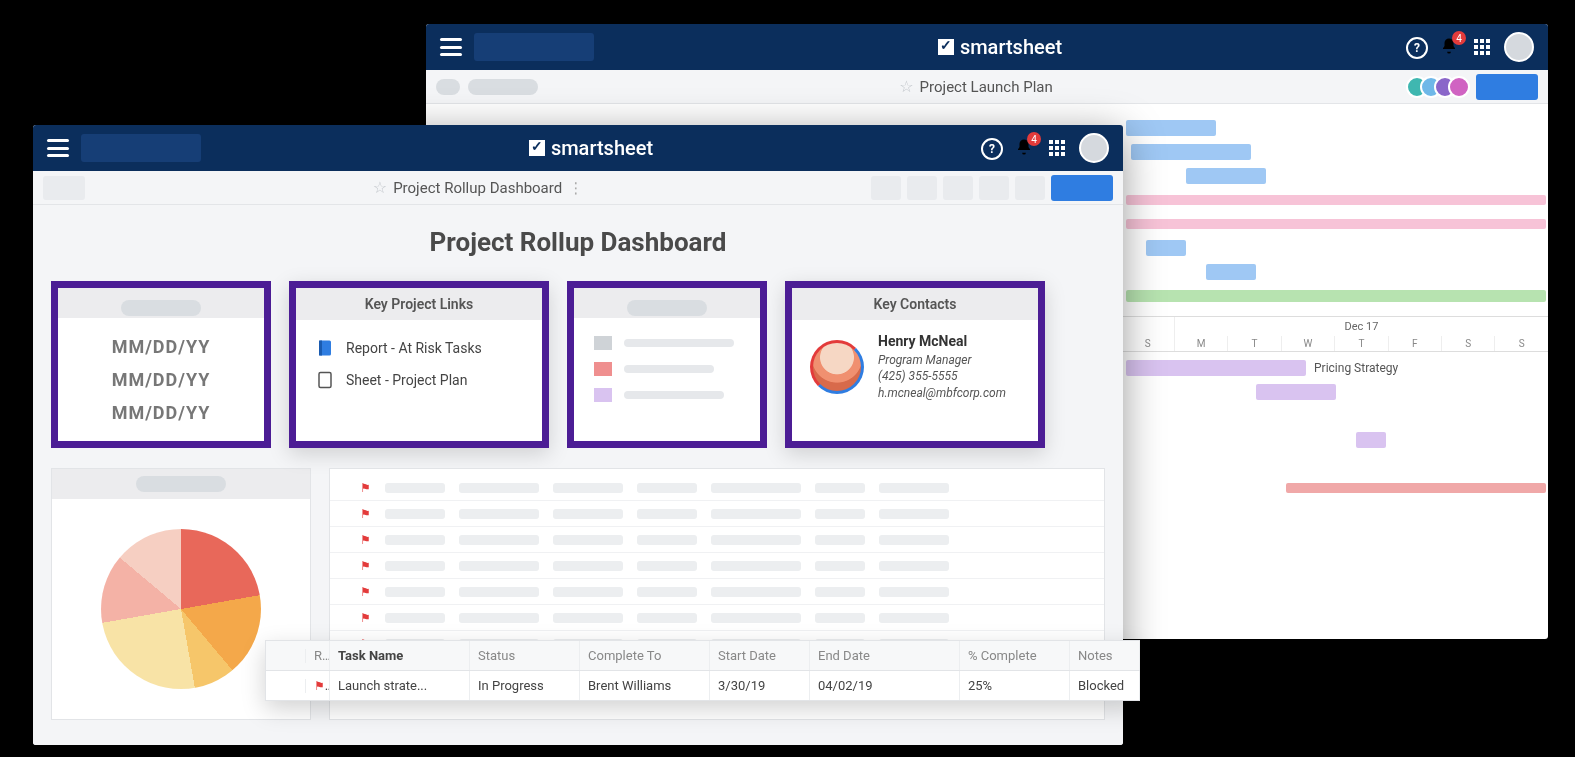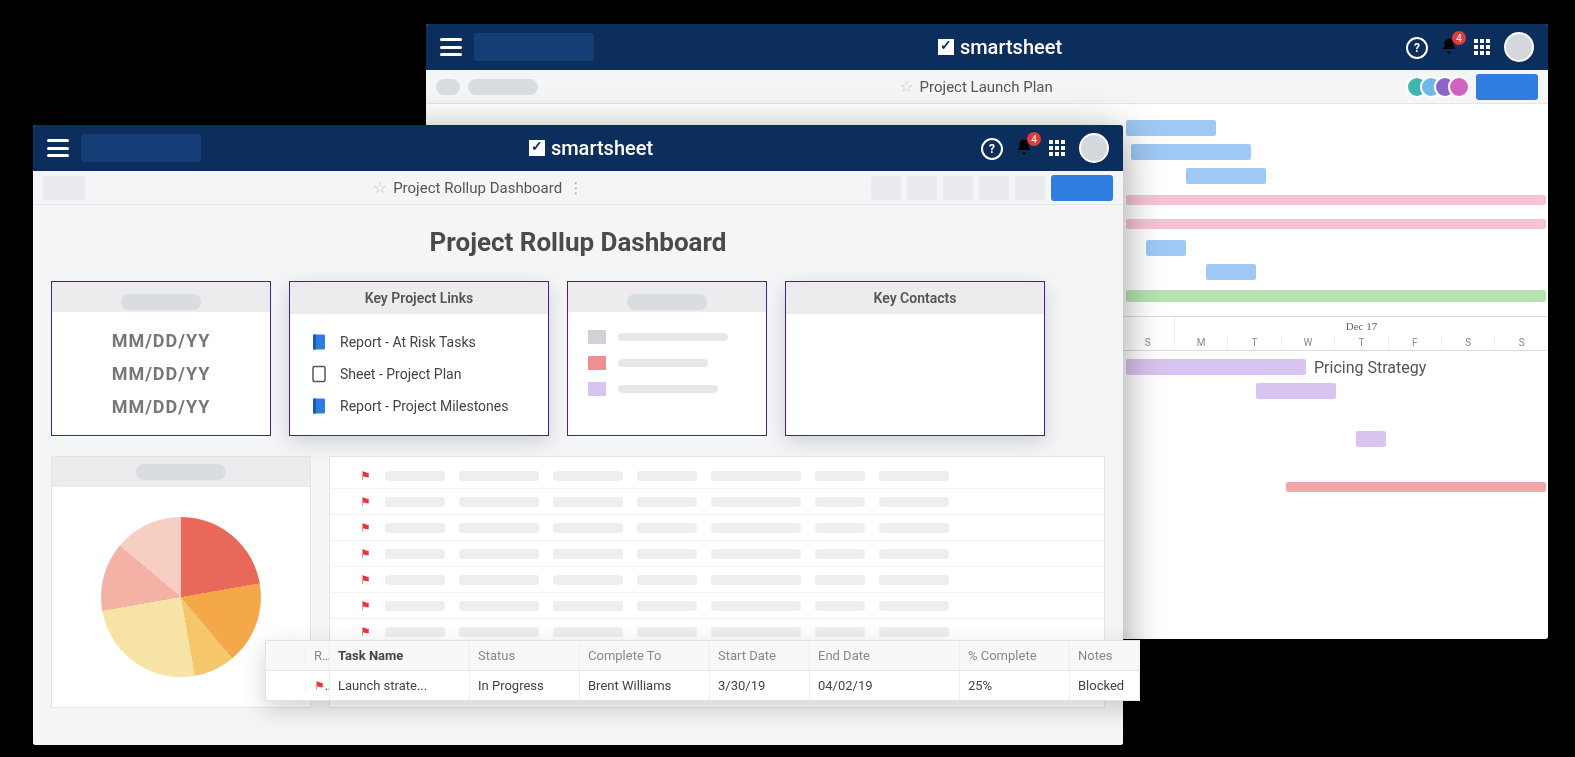--- a/index.html
+++ b/index.html
@@ -36,29 +36,29 @@
   .gantt-rows{padding:4px 0;}
   .g-row{height:24px;display:flex;align-items:center;position:relative;}
   .bar{height:16px;border-radius:2px;position:absolute;}
   .bblue{background:#9fc8f4;}
   .bpink{background:#f7c3d7;}
   .bgreen{background:#b7e3b0;}
   .blilac{background:#d9c3f0;}
   .bred{background:#f0a8a8;}
   .gantt-timeline{border-top:1px solid #ddd;border-bottom:1px solid #ddd;margin-top:4px;}
   .tl-dates{display:flex;font-size:11px;color:#666;}
-  .tl-dates div{flex:1;text-align:center;padding:3px 0;border-left:1px solid #eee;font-family:Liberation Serif, serif;}
+  .tl-dates div{flex:1;text-align:center;padding:3px 0;border-left:1px solid #eee;}
   .tl-days{display:flex;font-size:10px;color:#888;}
   .tl-days div{flex:1;text-align:center;border-left:1px solid #eee;padding:2px 0;}
-  .label-bar{position:absolute;left:186px;font-size:16px;color:#555;}
+  .label-bar{position:absolute;left:186px;font-size:12px;color:#555;}
   
   .dash-body{padding:22px 18px;background:#f4f5f7;height:calc(100% - 80px);overflow:hidden;}
   h1.dash-title{text-align:center;font-size:26px;color:#4a4a4a;font-weight:700;margin-bottom:24px;}
   .row-widgets{display:flex;gap:18px;margin-bottom:20px;}
-  .widget{background:#fff;border:1px solid #4c1d95;flex:1;position:relative;}
+  .widget{background:#fff;border:7px solid #4c1d95;flex:1;position:relative;}
   .widget.shadow{box-shadow:0 6px 20px rgba(0,0,0,.15);}
   .widget-head{background:#ececee;padding:8px;text-align:center;font-size:14px;color:#555;font-weight:600;}
   .widget-head.ghost{height:30px;}
   .widget-body{padding:12px 16px;}
   .date-line{font-size:18px;color:#777;font-weight:700;letter-spacing:1px;padding:6px 0;text-align:center;}
   .link-row{display:flex;align-items:center;gap:12px;padding:6px 4px;font-size:14px;color:#444;}
   .link-row svg{width:18px;height:20px;}
   .swatch{width:18px;height:14px;}
   .sw-gray{background:#cfd3d7;}
   .sw-red{background:#ef8f8f;}
@@ -296,27 +296,20 @@
                 <rect x="4" y="2" width="4" height="20" fill="#1a5bb0"></rect>
               </svg>
             <span>Report - At Risk Tasks</span>
           </div>
           <div class="link-row">
             <svg viewBox="0 0 24 24">
                 <rect x="4" y="2" width="16" height="20" rx="2" fill="none" stroke="#555" stroke-width="2"></rect>
               </svg>
             <span>Sheet - Project Plan</span>
           </div>
-          <div class="link-row">
-            <svg viewBox="0 0 24 24">
-                <rect x="4" y="2" width="16" height="20" rx="2" fill="#2f7de1"></rect>
-                <rect x="4" y="2" width="4" height="20" fill="#1a5bb0"></rect>
-              </svg>
-            <span>Report - Project Milestones</span>
-          </div>
         </div>
       </div>
 
       <div class="widget" style="flex:0 0 200px">
         <div class="widget-head ghost">
             <div class="pill" style="width:80px;margin:4px auto"></div>
           </div>
         <div class="widget-body">
           <div class="link-row">
               <span class="swatch sw-gray"></span>
@@ -328,20 +321,29 @@
             </div>
           <div class="link-row">
               <span class="swatch sw-lilac"></span>
               <span class="ghost-line" style="width:100px"></span>
             </div>
         </div>
       </div>
 
       <div class="widget shadow" style="flex:0 0 260px">
         <div class="widget-head">Key Contacts</div>
+        <div class="contact-card">
+          <div class="contact-photo"></div>
+          <div class="contact-info">
+            <div class="name">Henry McNeal</div>
+            <div class="role">Program Manager</div>
+            <div class="phone">(425) 355-5555</div>
+            <div class="email">h.mcneal@mbfcorp.com</div>
+          </div>
+        </div>
       </div>
     </div>
 
 
     <div class="row2">
       <div class="pie-box">
         <div class="pie-head">
             <div class="pill"></div>
           </div>
         <div class="pie-wrap">

